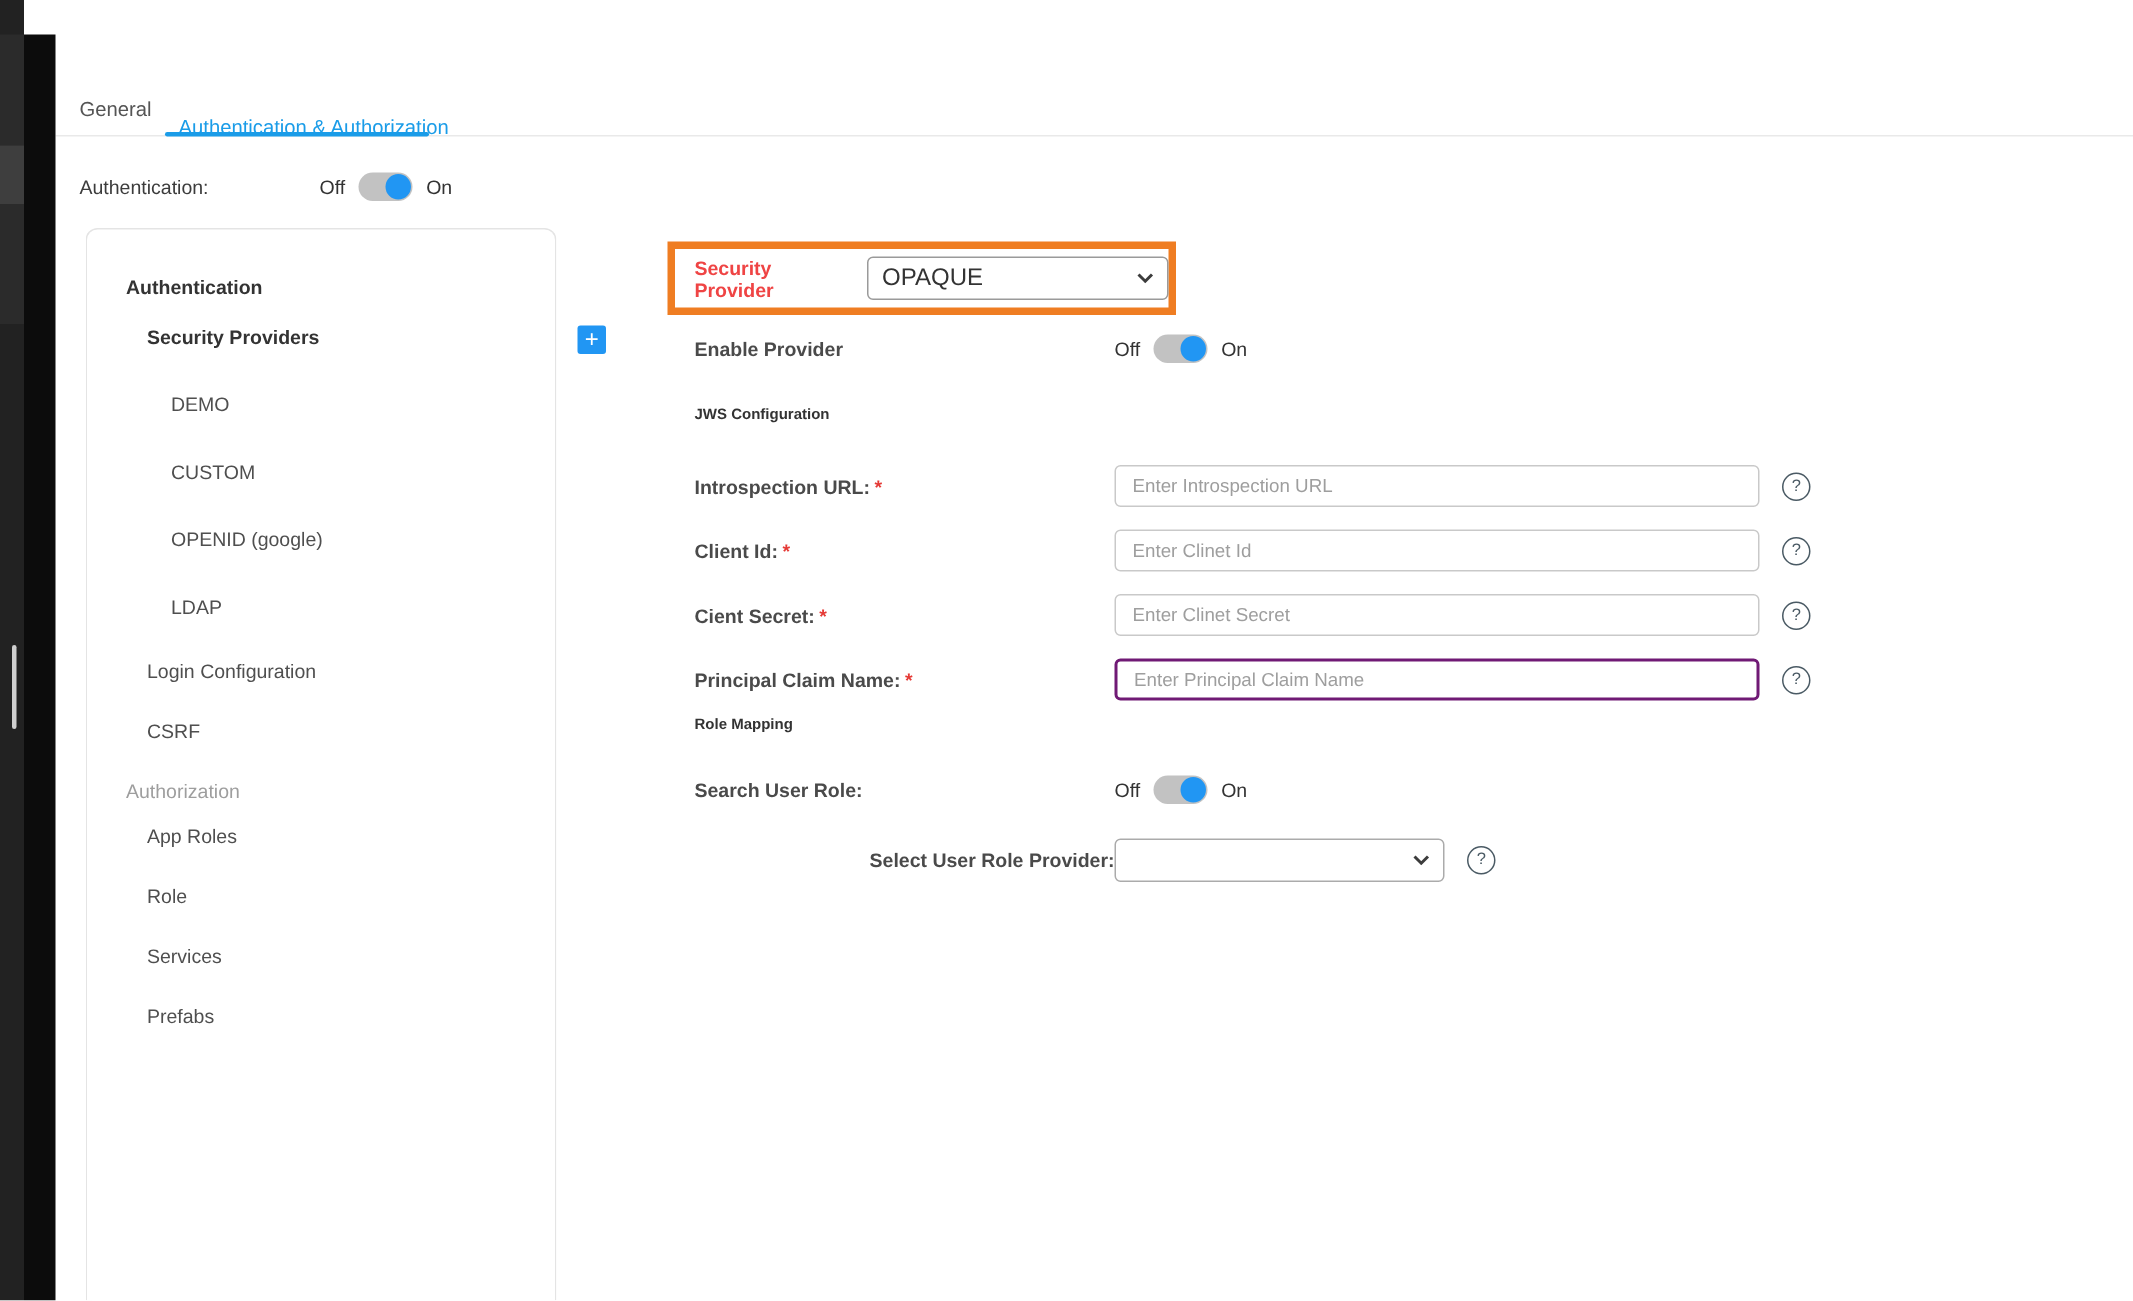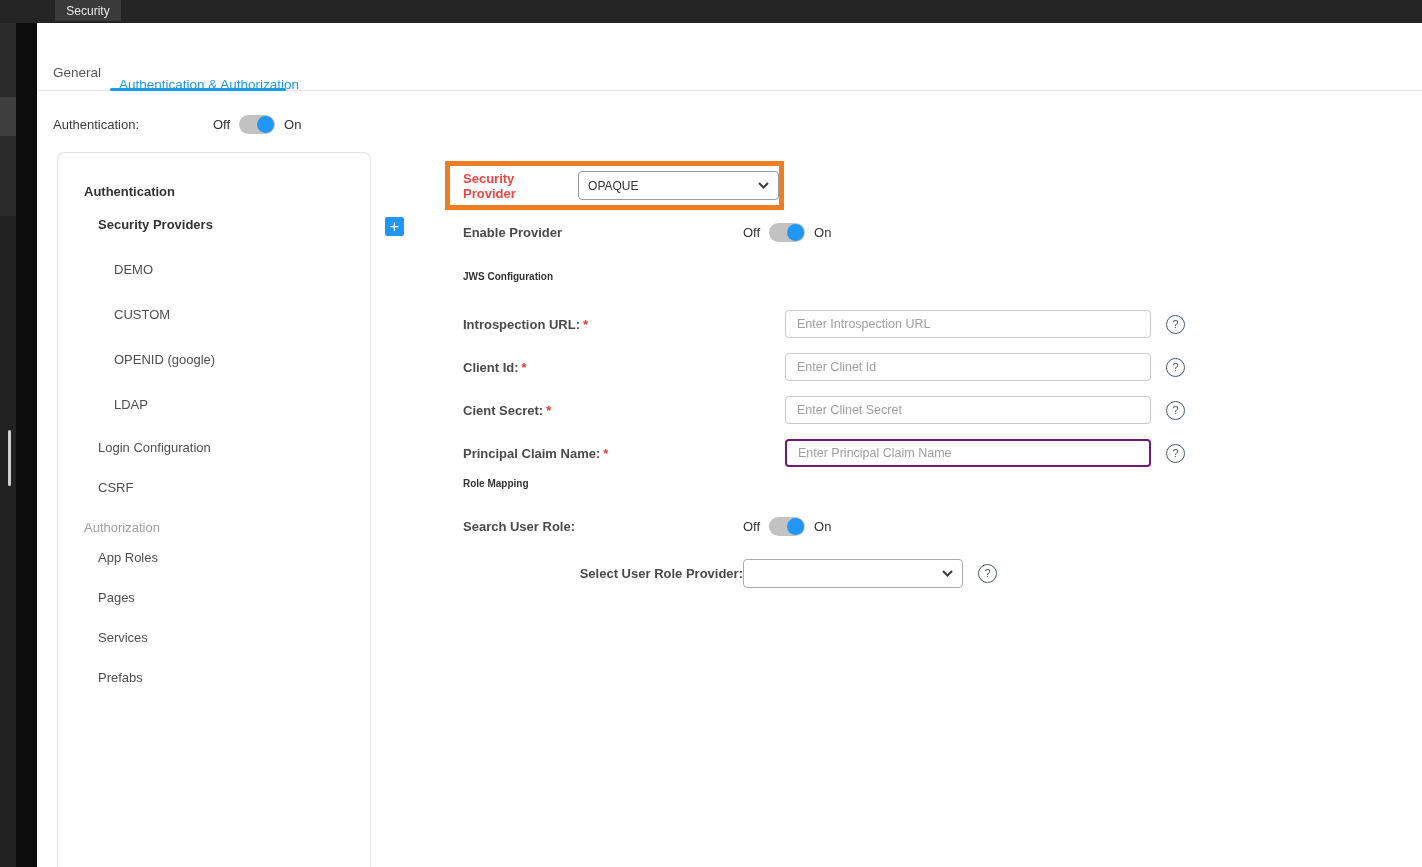--- a/index.html
+++ b/index.html
@@ -48,30 +48,30 @@
   .p-muted { color:#9e9e9e; cursor:default; }
   .add-btn { position:absolute; left:327px; top:64px; width:19px; height:19px; background:#2196f3; border-radius:2px;
              color:#fff; display:flex; align-items:center; justify-content:center; font-size:16px; line-height:1; cursor:pointer; }
 
   
   .highlight-box { position:absolute; left:408px; top:138px; width:339px; height:49px;
                    border:5px solid #ef7d22; display:flex; align-items:center; padding-left:13px; gap:12px; }
   .sp-label { font-size:13px; font-weight:bold; color:#ef4444; }
   .select-box { height:29px; background:#fff; border:1px solid #9a9a9a; border-radius:4px;
                 display:flex; align-items:center; justify-content:space-between; padding:0 9px; cursor:pointer; }
-  .select-box .val { font-size:12px; color:#333; }
+  .select-box .val { font-size:16px; color:#333; }
   .sp-select { width:209px; }
   .role-select { width:220px; border-color:#ababab; }
 
   .form-row { position:absolute; left:426px; right:20px; display:flex; align-items:center; }
   .f-label { width:280px; font-size:13px; font-weight:bold; color:#4a4a4a; flex:0 0 280px; }
   .f-label .req { color:#e53935; margin-left:3px; }
   .f-heading { position:absolute; left:426px; font-size:10px; font-weight:bold; color:#333; }
-  .f-input { width:366px; height:28px; border:1px solid #c9c9c9; border-radius:4px; padding:0 11px;
-             font-size:12.5px; color:#333; font-family:"Liberation Sans","DejaVu Sans",sans-serif; outline:none;margin-left:42px; }
+  .f-input { width:430px; height:28px; border:1px solid #c9c9c9; border-radius:4px; padding:0 11px;
+             font-size:12.5px; color:#333; font-family:"Liberation Sans","DejaVu Sans",sans-serif; outline:none; }
   .f-input::placeholder { color:#9e9e9e; }
   .f-input.focused { border:2px solid #701a75; }
   .help { width:19px; height:19px; border:1.5px solid #4a5a64; border-radius:50%; margin-left:15px;
           display:flex; align-items:center; justify-content:center; font-size:11px; color:#4a5a64; cursor:pointer; flex:0 0 19px; }
 
   .row-enable   { top:192px; height:35px; }
   .row-introspection { top:284px; height:34px; }
   .row-clientid { top:327px; height:34px; }
   .row-secret   { top:370px; height:34px; }
   .row-principal{ top:413px; height:34px; }
@@ -80,25 +80,20 @@
   .h-jws  { top:248px; }
   .h-role { top:455px; }
 
   .chev { display:flex; align-items:center; }
 </style>
 </head>
 <body>
 
 <div class="screen">
 
-  <div class="top-bar">
-    <div class="top-tab">
-      <span>Security</span>
-    </div>
-  </div>
 
   <div class="left-rail">
     <div class="rail-seg-a"></div>
     <div class="rail-seg-b"></div>
     <div class="rail-seg-c"></div>
     <div class="rail-handle"></div>
   </div>
   <div class="left-gutter"></div>
 
   <div class="content">
@@ -127,21 +122,21 @@
         <span>+</span>
       </div>
       <div class="p-item" style="left:56px; top:109px;">DEMO</div>
       <div class="p-item" style="left:56px; top:154px;">CUSTOM</div>
       <div class="p-item" style="left:56px; top:199px;">OPENID (google)</div>
       <div class="p-item" style="left:56px; top:244px;">LDAP</div>
       <div class="p-item" style="left:40px; top:287px;">Login Configuration</div>
       <div class="p-item" style="left:40px; top:327px;">CSRF</div>
       <div class="p-item p-muted" style="left:26px; top:367px;">Authorization</div>
       <div class="p-item" style="left:40px; top:397px;">App Roles</div>
-      <div class="p-item" style="left:40px; top:437px;">Pages</div>
+      <div class="p-item" style="left:40px; top:437px;">Role</div>
       <div class="p-item" style="left:40px; top:477px;">Services</div>
       <div class="p-item" style="left:40px; top:517px;">Prefabs</div>
     </div>
 
     <div class="highlight-box">
       <span class="sp-label">Security Provider</span>
       <div class="select-box sp-select">
         <span class="val">OPAQUE</span>
         <span class="chev">
           <svg width="11" height="7" viewBox="0 0 11 7">

